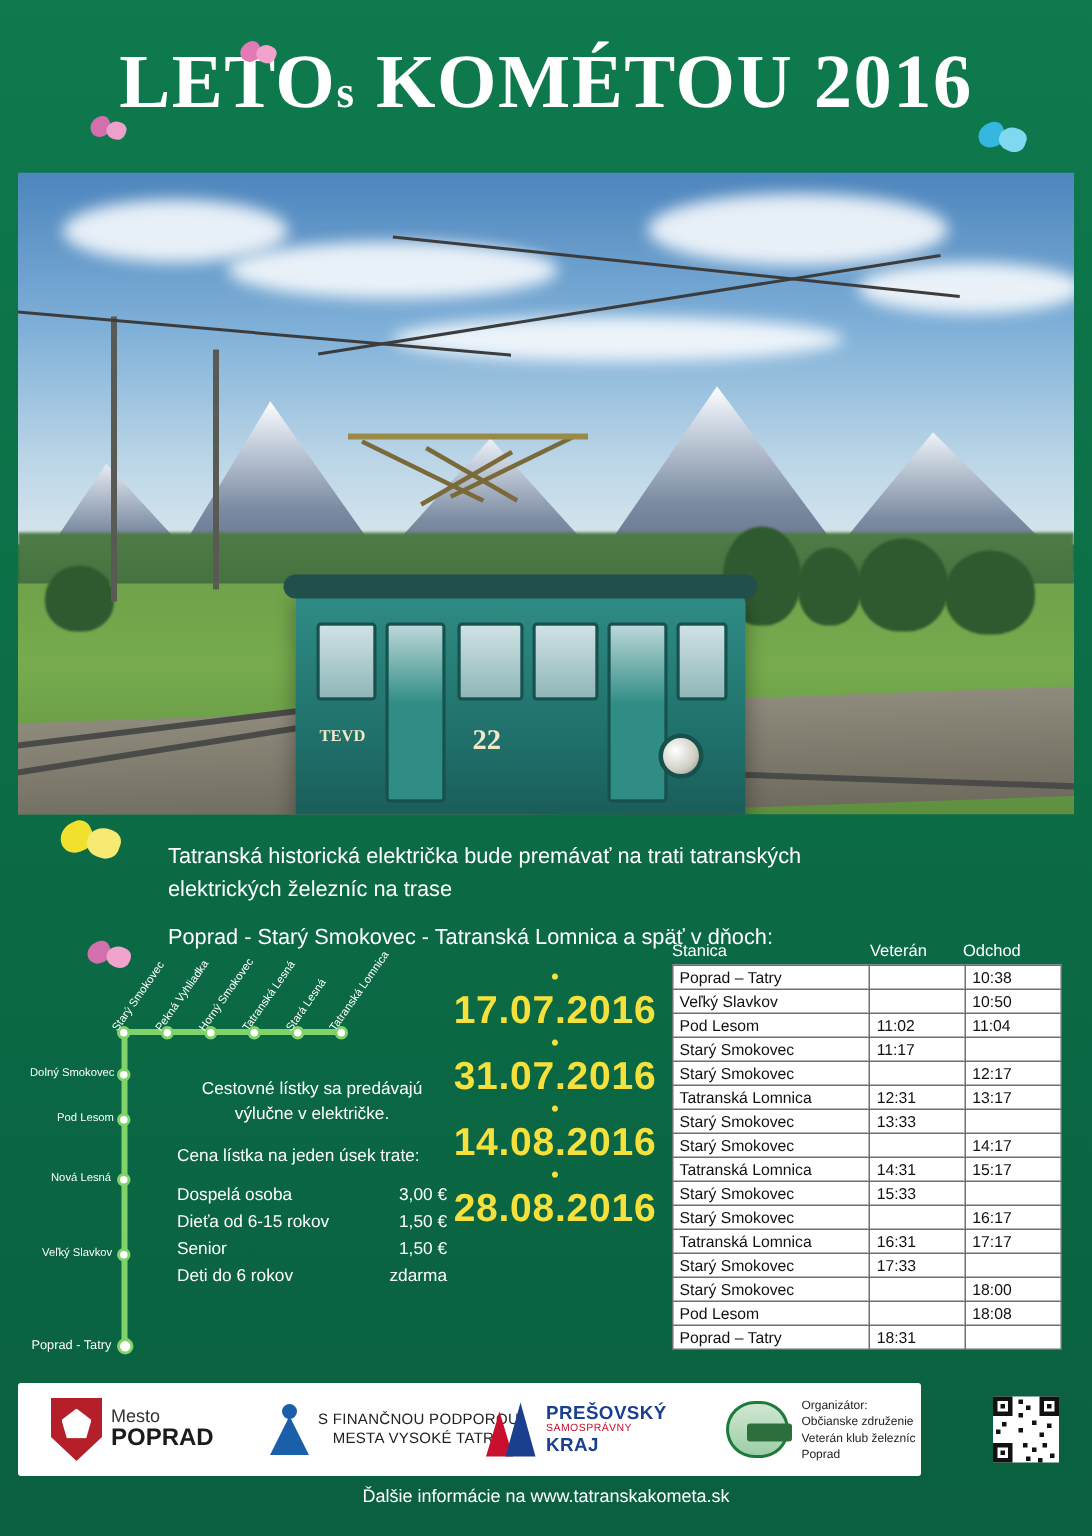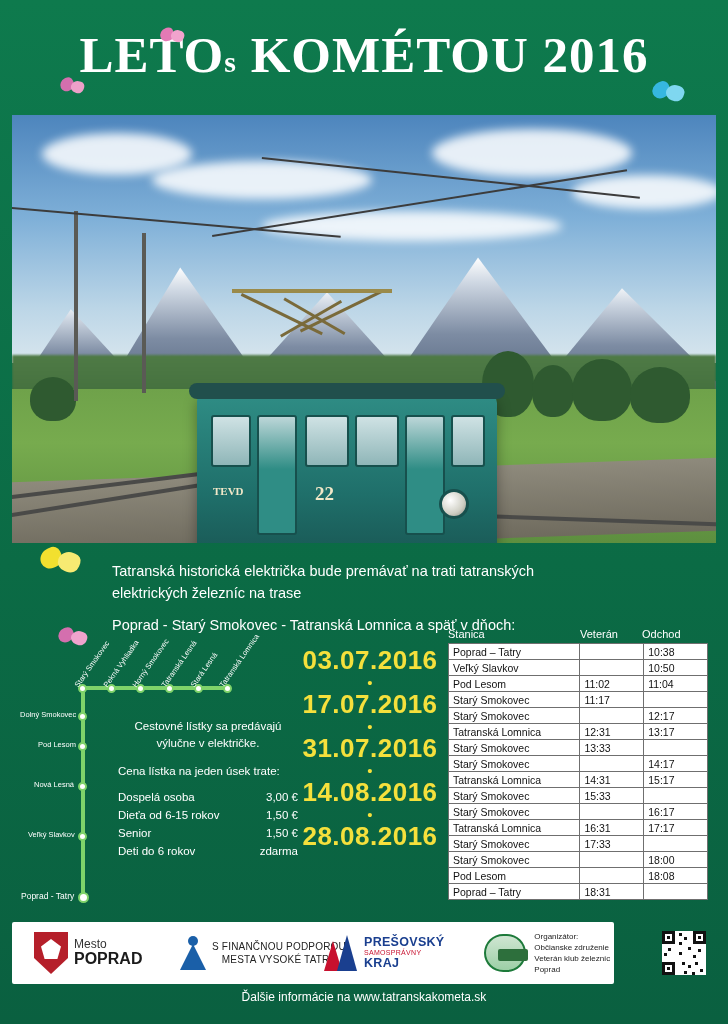--- a/index.html
+++ b/index.html
@@ -358,21 +358,20 @@
     <div class="stopdot" style="left:60px; top:262px; width:11px; height:11px;"></div>
 
     <div class="stoplabel" style="left:2px; top:80px;">Dolný Smokovec</div>
     <div class="stoplabel" style="left:20px; top:110px;">Pod Lesom</div>
     <div class="stoplabel" style="left:16px; top:150px;">Nová Lesná</div>
     <div class="stoplabel" style="left:10px; top:200px;">Veľký Slavkov</div>
     <div class="stoplabel" style="left:3px; top:261px; font-size:8.5px;">Poprad - Tatry</div>
   </div>
 
   <div class="dates">
-    <div class="date">03.07.2016</div>
     <div class="dot-sep">•</div>
     <div class="date">17.07.2016</div>
     <div class="dot-sep">•</div>
     <div class="date">31.07.2016</div>
     <div class="dot-sep">•</div>
     <div class="date">14.08.2016</div>
     <div class="dot-sep">•</div>
     <div class="date">28.08.2016</div>
   </div>
 

